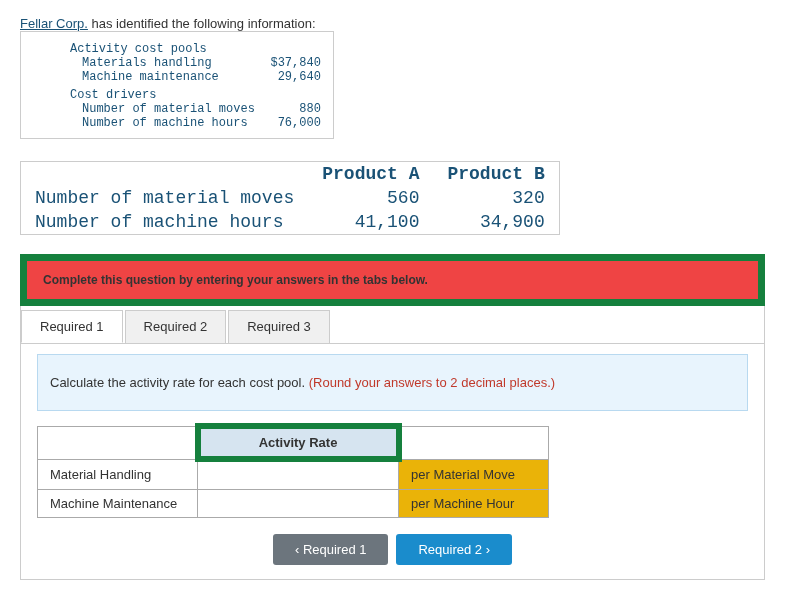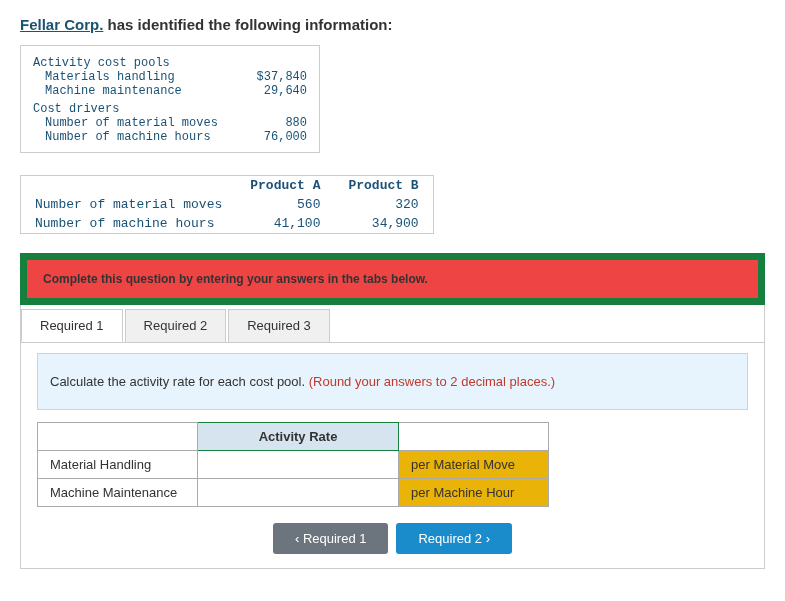--- a/index.html
+++ b/index.html
@@ -6,45 +6,44 @@
     body {
       font-family: Arial, sans-serif;
       font-size: 13px;
       background: #fff;
       color: #333;
       width: 785px;
       min-height: 601px;
       padding: 16px 20px;
     }
     .intro-text {
-      font-size: 15px;
-      color: #333;
-      margin-bottom: 12px;
-      font-weight: bold;
+      font-size: 13px;
+      color: #333;
+      margin-bottom: 0;
     }
     .intro-text span.highlight {
       color: #1a5276;
       text-decoration: underline;
     }
     .data-table-section {
       border: 1px solid #ccc;
       padding: 8px 12px;
       margin-bottom: 14px;
       font-family: 'Courier New', monospace;
       font-size: 12px;
       color: #1a5276;
       display: inline-block;
       min-width: 300px;
     }
     .data-table-section .row {
       display: flex;
       justify-content: space-between;
       gap: 30px;
     }
-    .data-table-section .label { flex: 1; }
+    .data-table-section .label { flex: 1; margin-left: 37px; }
     .data-table-section .value { text-align: left; }
     .data-table-section .section-header { font-weight: normal; margin-top: 2px; }
     .data-table-section .indent { padding-left: 12px; }
     .required-section {
       margin-bottom: 14px;
     }
     .required-section p {
       margin-bottom: 4px;
       font-size: 13px;
     }
@@ -52,21 +51,21 @@
       font-weight: bold;
     }
     .product-table-wrapper {
       border: 1px solid #ccc;
       display: inline-block;
       margin-top: 8px;
       margin-bottom: 2px;
     }
     .product-table {
       font-family: 'Courier New', monospace;
-      font-size: 13px;
+      font-size: 18px;
       color: #1a5276;
       border-collapse: collapse;
       padding: 4px 8px;
     }
     .product-table td, .product-table th {
       padding: 2px 14px;
     }
     .product-table th {
       text-align: right;
     }
@@ -124,21 +123,21 @@
     .instruction-bar span.colored {
       color: #c0392b;
     }
     .activity-table {
       border-collapse: collapse;
       font-size: 13px;
       margin-bottom: 16px;
     }
     .activity-table th {
       background: #d6e4f0;
-      border: 1px solid #15803d;
+      border: 6px solid #15803d;
       padding: 6px 30px;
       text-align: center;
       font-weight: bold;
     }
     .activity-table td {
       border: 1px solid #aaa;
       padding: 6px 12px;
     }
     .activity-table td.label-cell {
       min-width: 160px;

